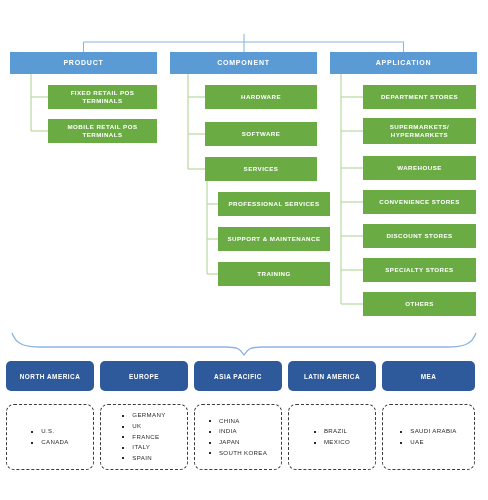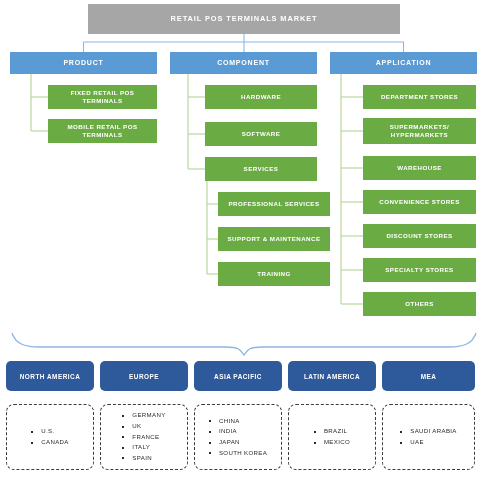--- a/index.html
+++ b/index.html
@@ -198,21 +198,20 @@
       <line x1="341" y1="270" x2="363" y2="270"></line>
       <line x1="341" y1="304" x2="363" y2="304"></line>
     </g>
 
     <g fill="none" stroke="#8eb4e3" stroke-width="1.3">
       <path d="M 12,333 C 16,345 26,347 40,347 L 226,347 C 238,347 240,349 244,355
                C 248,349 250,347 262,347 L 448,347 C 462,347 472,345 476,333"></path>
     </g>
   </svg>
 
-  <div class="box title-box">RETAIL POS TERMINALS MARKET</div>
 
   <div class="box cat-box" id="cat-product">PRODUCT</div>
   <div class="box cat-box" id="cat-component">COMPONENT</div>
   <div class="box cat-box" id="cat-application">APPLICATION</div>
 
   <div class="box leaf two-line" id="p1">
       <div>FIXED RETAIL POS<br>TERMINALS</div>
     </div>
   <div class="box leaf two-line" id="p2">
       <div>MOBILE RETAIL POS<br>TERMINALS</div>

